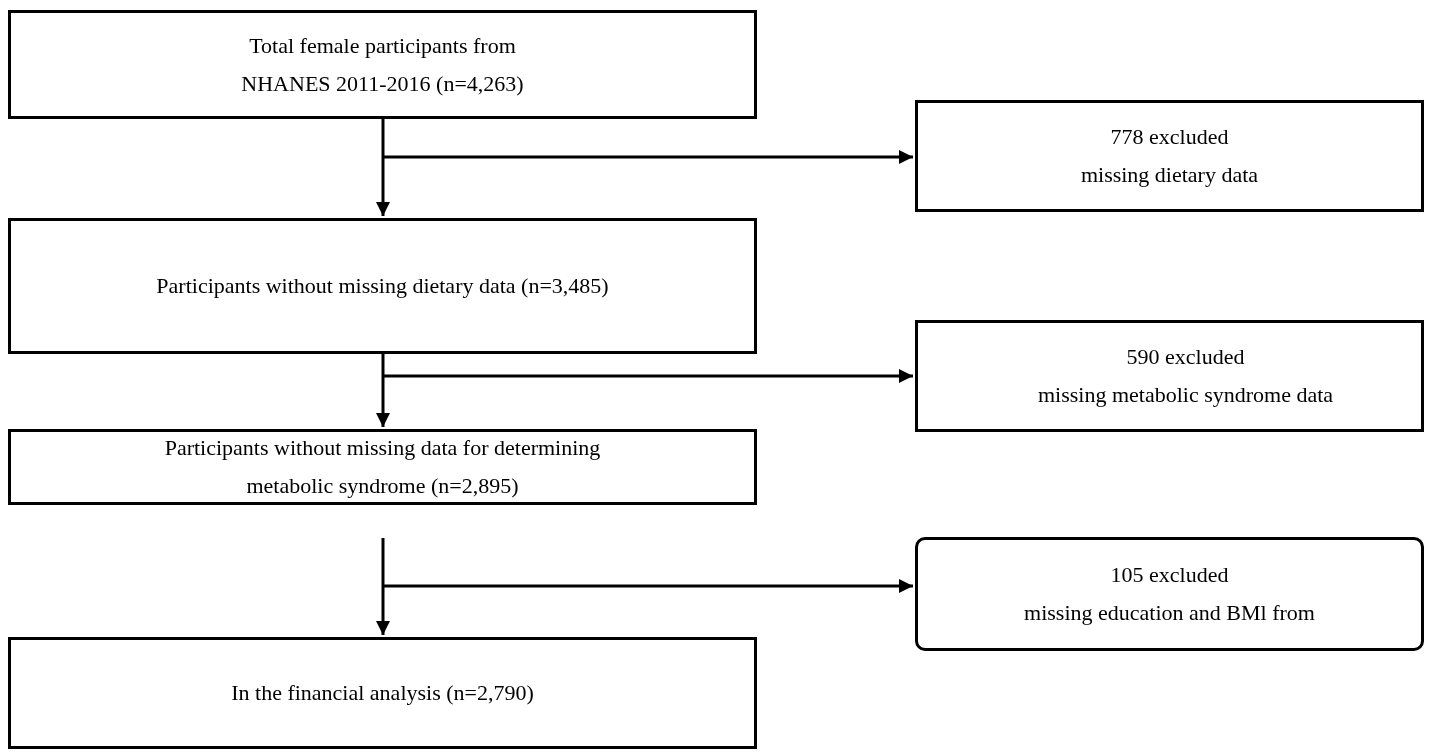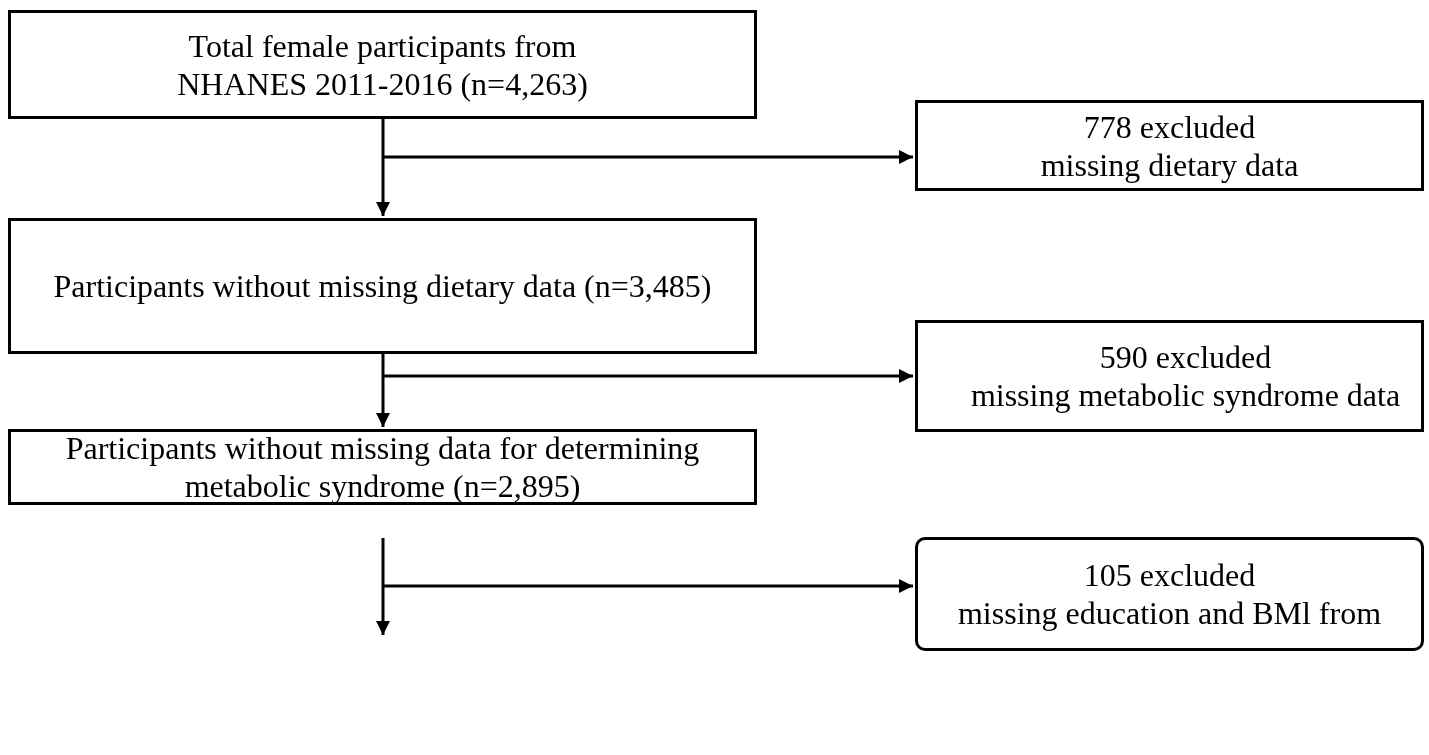--- a/index.html
+++ b/index.html
@@ -24,32 +24,32 @@
     position: absolute;
     box-sizing: border-box;
     border: 3px solid var(--border);
     background: var(--bg);
     color: var(--text);
     display: flex;
     flex-direction: column;
     justify-content: center;
     align-items: center;
     text-align: center;
-    font-size: 32px;
+    font-size: 22px;
     line-height: 38px;
   }
   
   .main-box { left: 8px; width: 749px; }
   .b1 { top: 10px;  height: 109px; }
   .b2 { top: 218px; height: 136px; }
   .b3 { top: 429px; height: 76px; }
   .b4 { top: 637px; height: 112px; }
   
   .excl-box { left: 915px; width: 509px; }
-  .e1 { top: 100px; height: 91px; }
+  .e1 { top: 100px; height: 112px; }
   .e2 { top: 320px; height: 112px; padding-left: 32px; }
   .e3 { top: 537px; height: 114px; border-radius: 10px; }
 
   svg.connectors {
     position: absolute;
     left: 0; top: 0;
     width: 1429px;
     height: 755px;
     pointer-events: none;
   }
@@ -90,20 +90,23 @@
 
   <div class="box main-box b2">
     <span>Participants without missing dietary data (n=3,485)</span>
   </div>
 
   <div class="box main-box b3">
     <span>Participants without missing data for determining</span>
     <span>metabolic syndrome (n=2,895)</span>
   </div>
 
+  <div class="box main-box b4">
+    <span>In the financial analysis (n=2,790)</span>
+  </div>
 
   <div class="box excl-box e1">
     <span>778 excluded</span>
     <span>missing dietary data</span>
   </div>
 
   <div class="box excl-box e2">
     <span>590 excluded</span>
     <span>missing metabolic syndrome data</span>
   </div>

